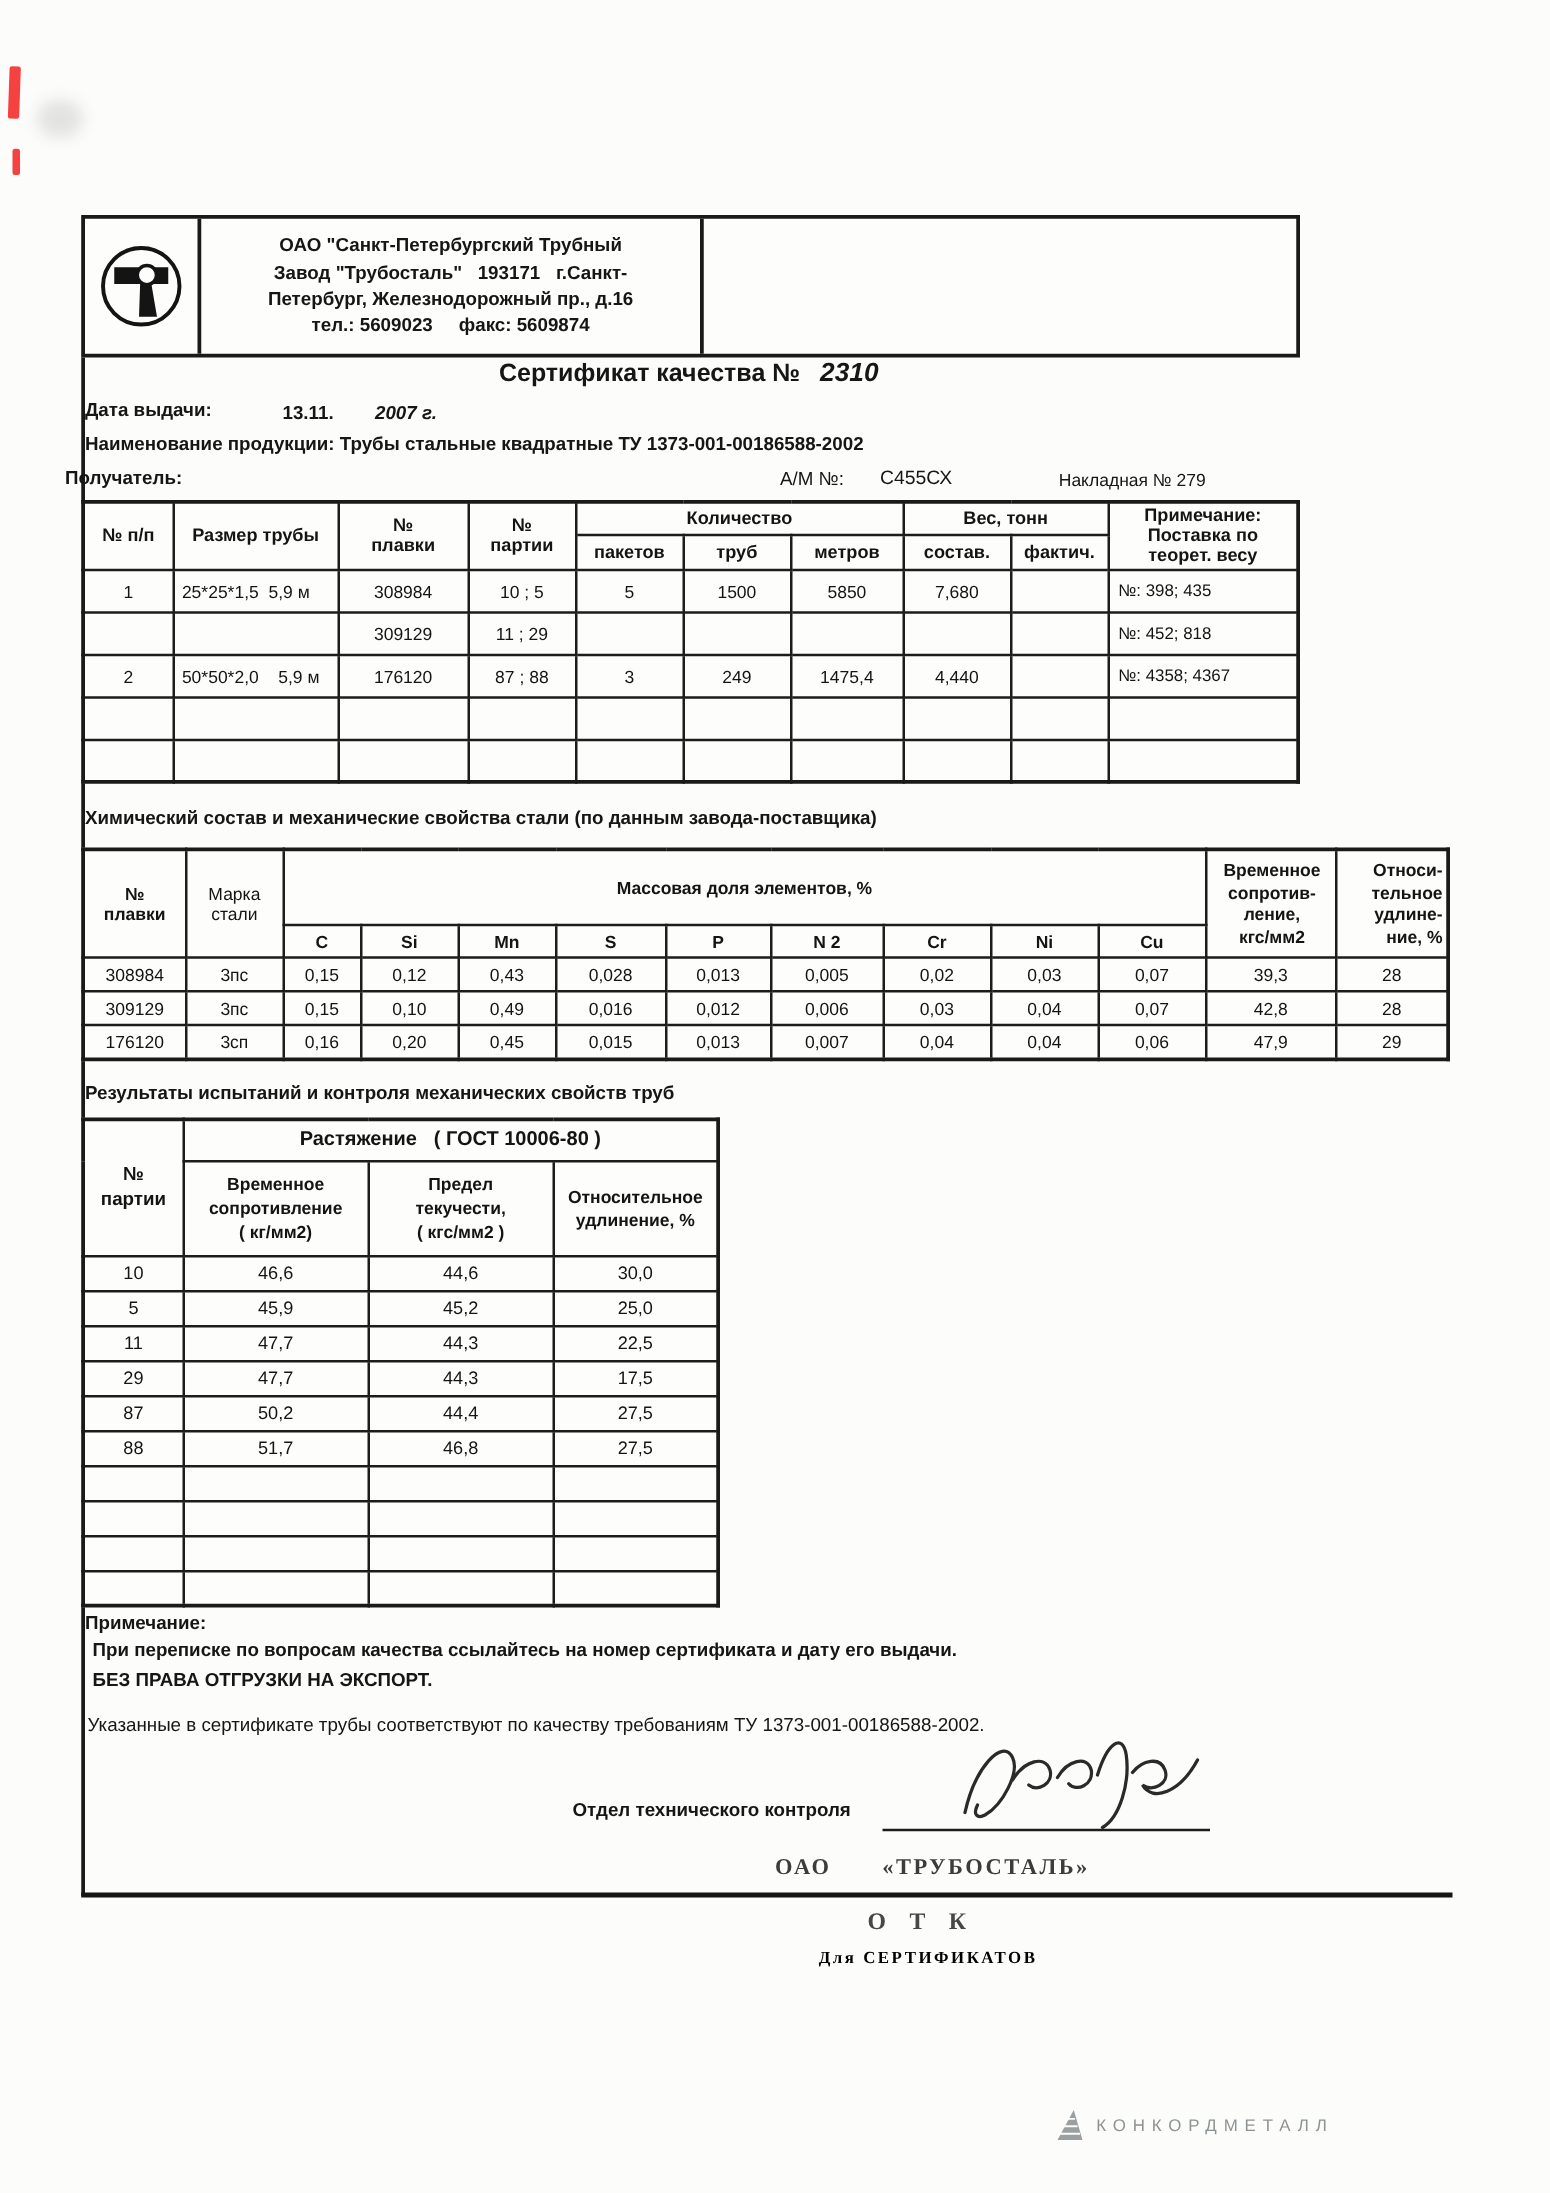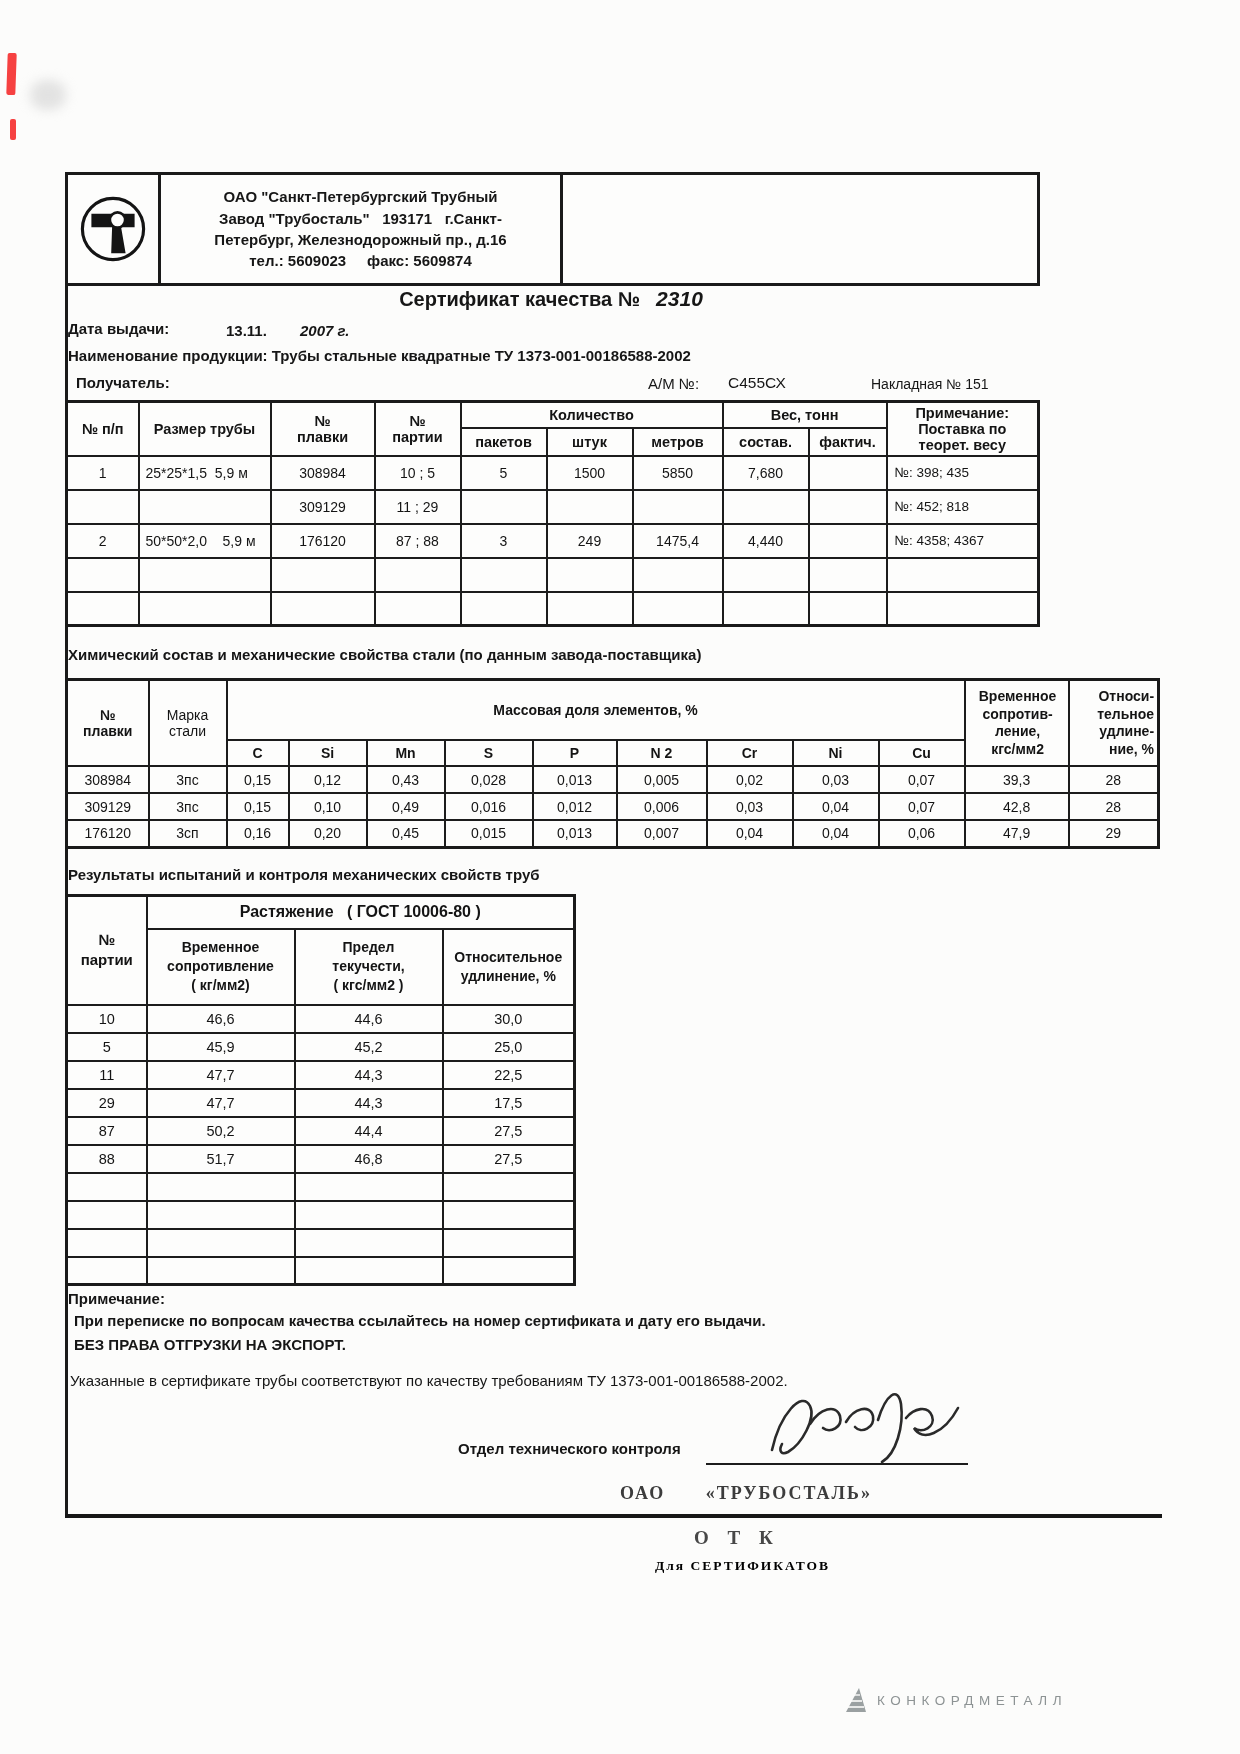--- a/index.html
+++ b/index.html
@@ -108,25 +108,25 @@
 <div class="abs title-line">
   <span>Сертификат качества №</span><span class="title-num">2310</span>
 </div>
 
 <div class="abs meta" style="left:68px;top:320px;width:970px;">
   <span class="label-b">Дата выдачи:</span>
   <span class="abs b" style="left:158px;top:2px;">13.11.</span>
   <span class="abs b" style="left:232px;top:2px;font-style:italic;">2007 г.</span>
 </div>
 <div class="abs meta label-b" style="left:68px;top:347px;width:970px;">Наименование продукции: Трубы стальные квадратные ТУ 1373-001-00186588-2002</div>
-<div class="abs meta" style="left:76px;top:374px;width:1100px;">
+<div class="abs meta" style="left:52px;top:374px;width:1100px;">
   <span class="label-b">Получатель:</span>
   <span class="abs" style="left:572px;top:1px;">А/М №:</span>
   <span class="abs" style="left:652px;top:0;font-size:15.5px;">С455СХ</span>
-  <span class="abs" style="left:795px;top:2px;font-size:14px;">Накладная № 151</span>
+  <span class="abs" style="left:795px;top:2px;font-size:14px;">Накладная № 279</span>
 </div>
 
 <table class="abs t-ship" style="left:65px;top:400px;border:3px solid #1a1a1a;">
   <colgroup>
       <col style="width:72px">
       <col style="width:132px">
       <col style="width:104px">
       <col style="width:86px">
       <col style="width:86px">
       <col style="width:86px">
@@ -140,21 +140,21 @@
       <th rowspan="2">№ п/п</th>
       <th rowspan="2">Размер трубы</th>
       <th rowspan="2"><div>№</div><div>плавки</div></th>
       <th rowspan="2"><div>№</div><div>партии</div></th>
       <th colspan="3">Количество</th>
       <th colspan="2">Вес, тонн</th>
       <th rowspan="2"><div>Примечание: Поставка по</div><div>теорет. весу</div></th>
     </tr>
     <tr>
       <th>пакетов</th>
-      <th>штук</th>
+      <th>труб</th>
       <th>метров</th>
       <th>состав.</th>
       <th>фактич.</th>
     </tr>
   </thead>
   <tbody>
       <tr>
         <td>1</td>
         <td>25*25*1,5  5,9 м</td>
         <td>308984</td>

